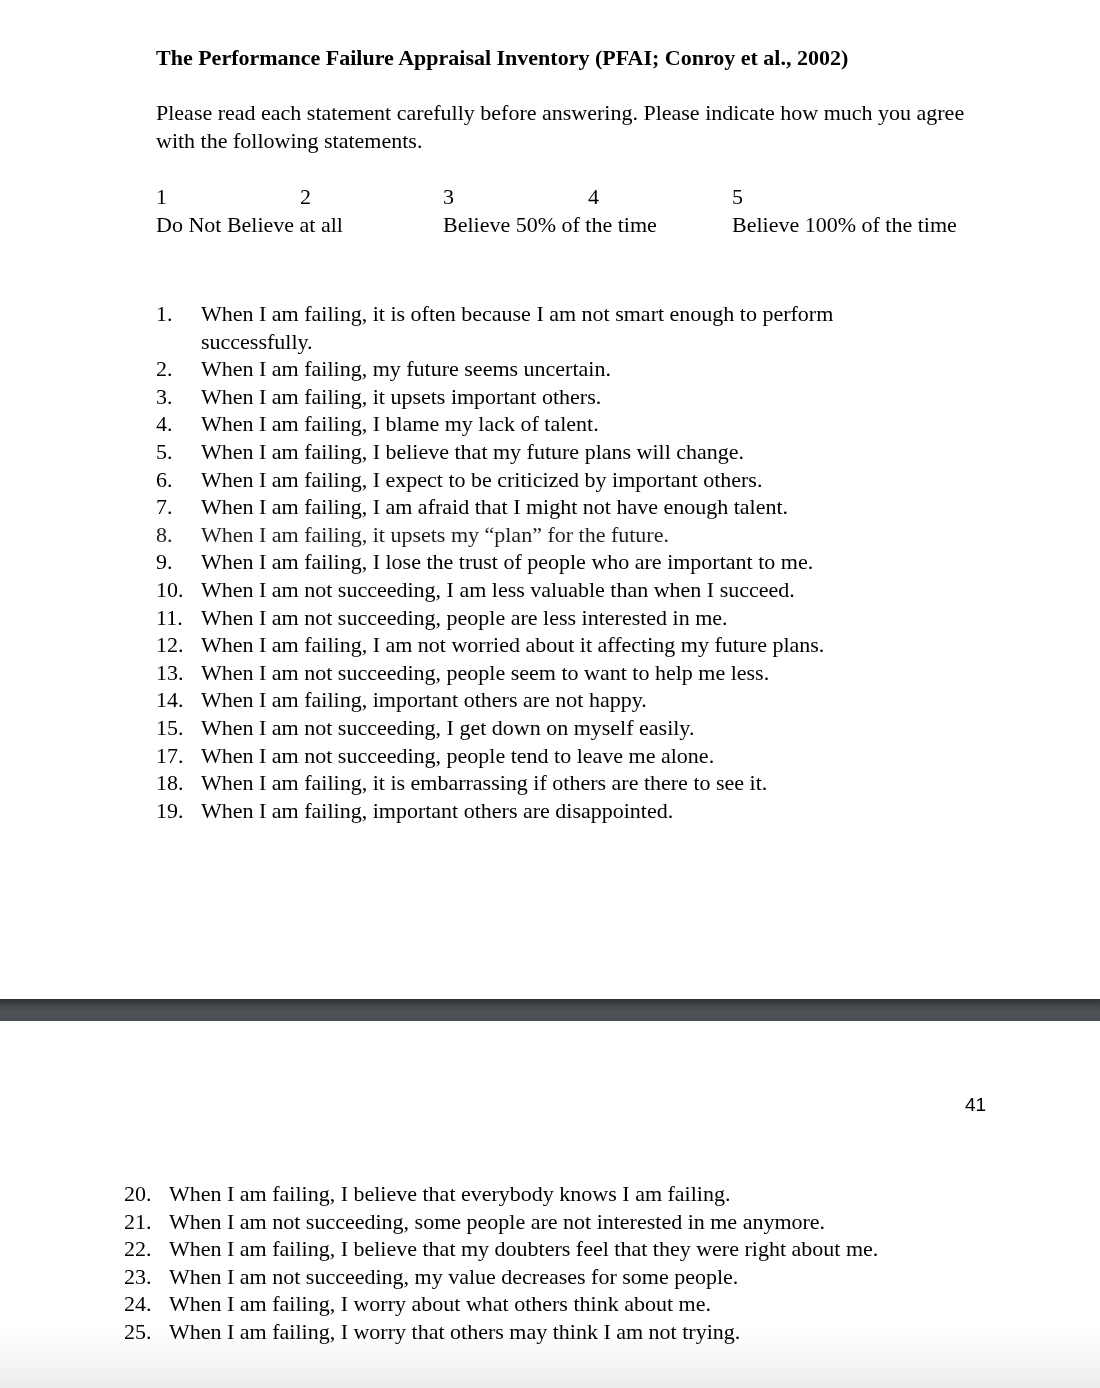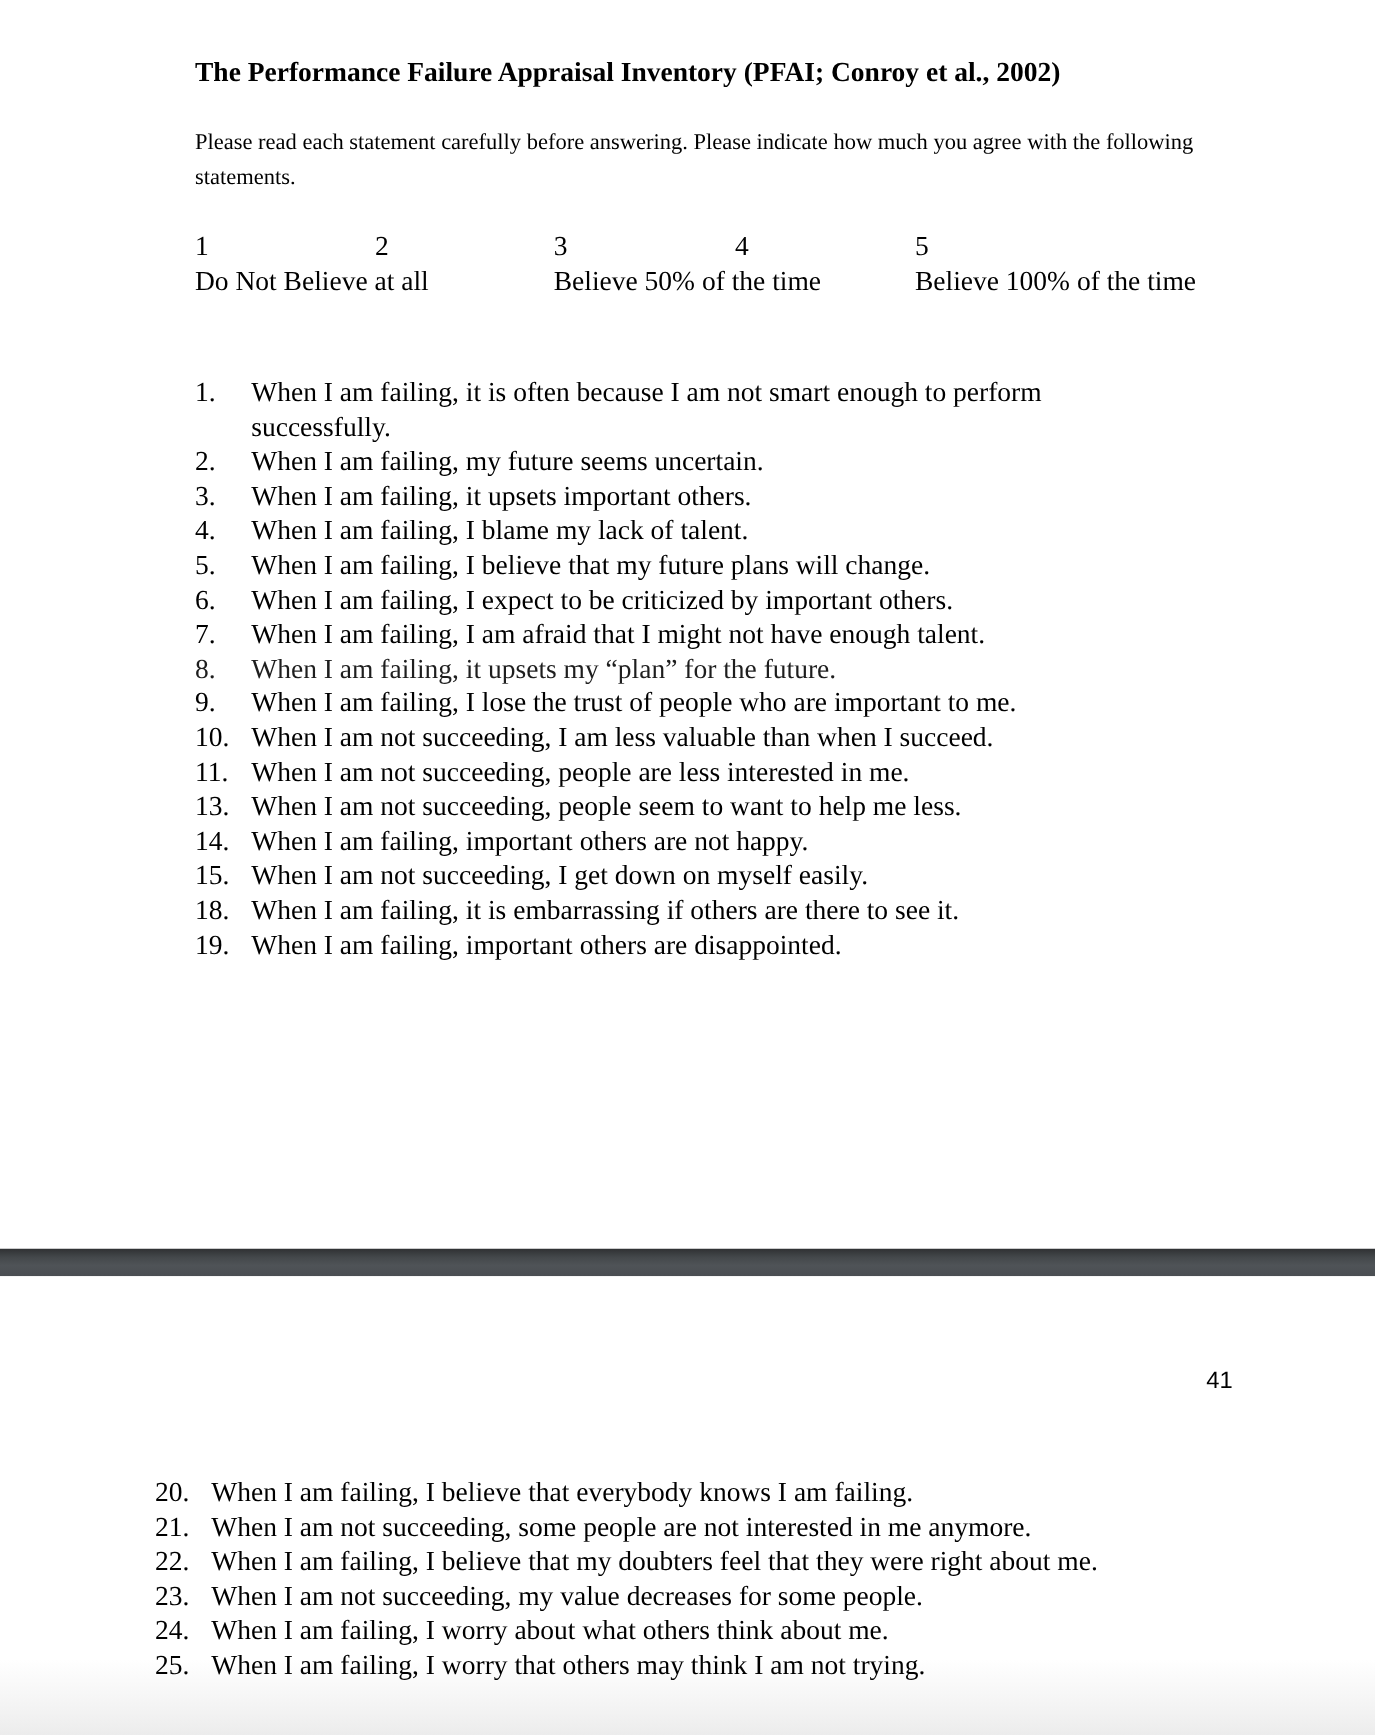--- a/index.html
+++ b/index.html
@@ -45,21 +45,21 @@
       font-size: 22px;
       font-weight: bold;
       line-height: 28px;
       white-space: nowrap;
     }
     .instructions {
       position: absolute;
       left: 124px;
       top: 99px;
       width: 840px;
-      font-size: 18px;
+      font-size: 22px;
       line-height: 28px;
     }
     .scale {
       position: absolute;
       top: 183px;
       font-size: 22px;
       line-height: 28px;
       white-space: nowrap;
     }
     .scale-1 { left: 124px; }
@@ -169,30 +169,38 @@
       </li>
     <li class="item">
         <span class="item-num">10.</span>
         <span class="item-text">When I am not succeeding, I am less valuable than when I succeed.</span>
       </li>
     <li class="item">
         <span class="item-num">11.</span>
         <span class="item-text">When I am not succeeding, people are less interested in me.</span>
       </li>
     <li class="item">
+        <span class="item-num">12.</span>
+        <span class="item-text">When I am failing, I am not worried about it affecting my future plans.</span>
+      </li>
+    <li class="item">
         <span class="item-num">13.</span>
         <span class="item-text">When I am not succeeding, people seem to want to help me less.</span>
       </li>
     <li class="item">
         <span class="item-num">14.</span>
         <span class="item-text">When I am failing, important others are not happy.</span>
       </li>
     <li class="item">
         <span class="item-num">15.</span>
         <span class="item-text">When I am not succeeding, I get down on myself easily.</span>
+      </li>
+    <li class="item">
+        <span class="item-num">17.</span>
+        <span class="item-text">When I am not succeeding, people tend to leave me alone.</span>
       </li>
     <li class="item">
         <span class="item-num">18.</span>
         <span class="item-text">When I am failing, it is embarrassing if others are there to see it.</span>
       </li>
     <li class="item">
         <span class="item-num">19.</span>
         <span class="item-text">When I am failing, important others are disappointed.</span>
       </li>
   </ol>

